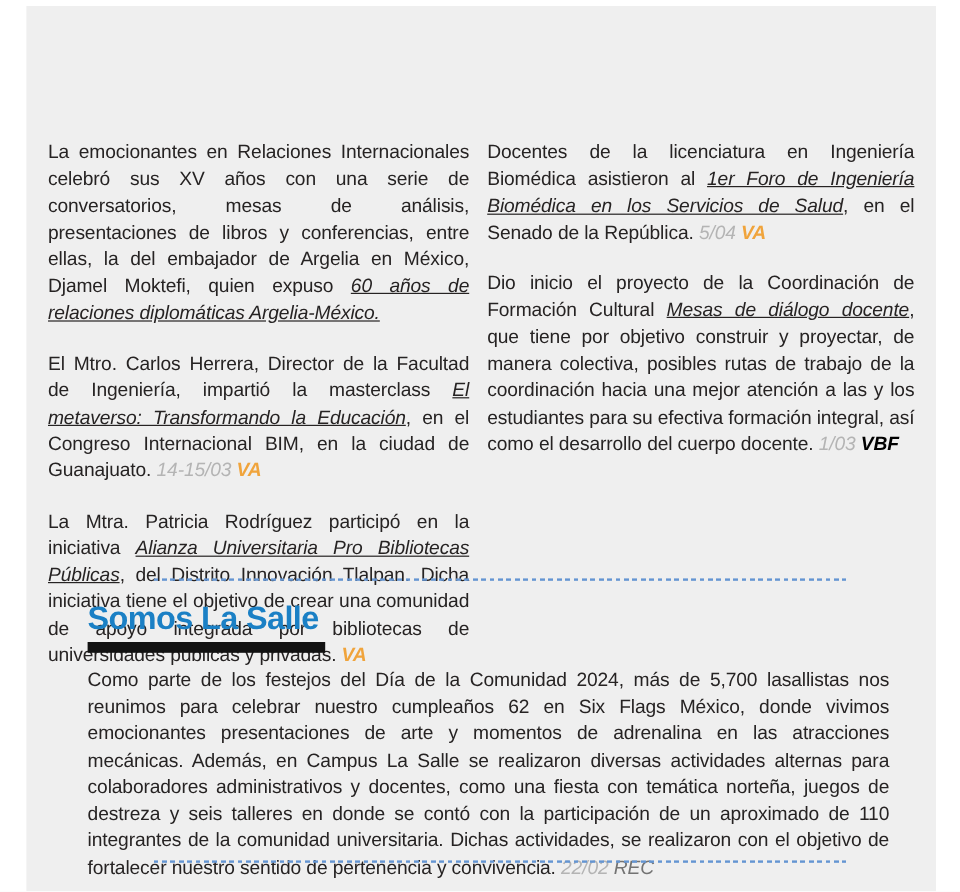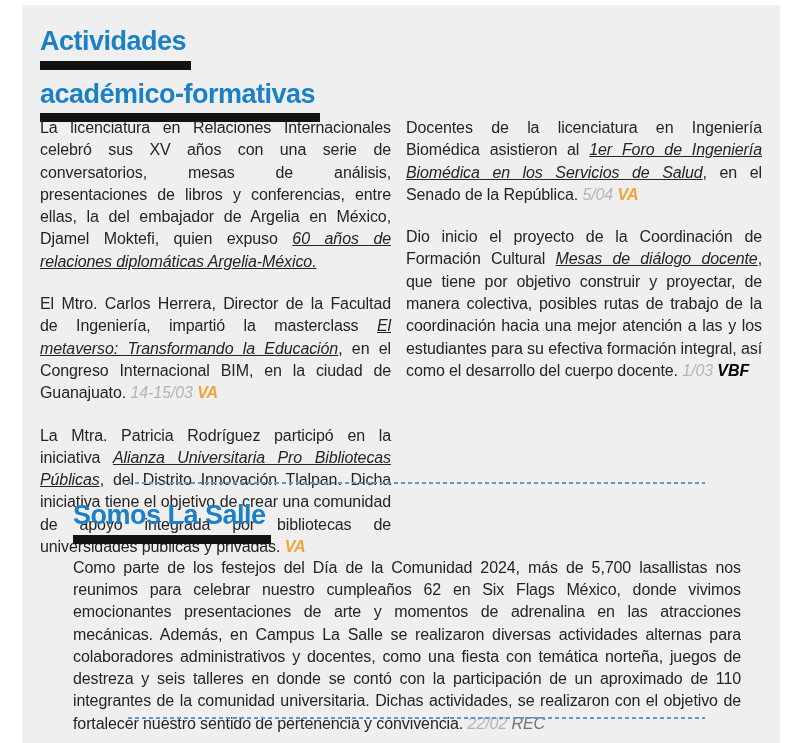--- a/index.html
+++ b/index.html
@@ -45,38 +45,24 @@
   
   .section2{position:absolute;left:51px;top:496px;width:668px;}
   .section2 .par-wrap{margin-top:13px;}
 </style>
 </head>
 <body>
 
 <div class="page">
   <div class="panel">
 
-    <div class="section1-heading">
-      <div class="hl-row">
-        <div class="hl-line">
-          <span class="hl-text">Actividades</span>
-          <div class="hl-bar"></div>
-        </div>
-      </div>
-      <div class="hl-row">
-        <div class="hl-line">
-          <span class="hl-text">académico-formativas</span>
-          <div class="hl-bar"></div>
-        </div>
-      </div>
-    </div>
 
     <div class="columns">
       <div class="col-left">
-          <p class="body-par"><span class="seg-normal">La licenciatura en Relaciones Internacionales celebró sus XV años con una serie de conversatorios, mesas de análisis, presentaciones de libros y conferencias, entre ellas, la del embajador de Argelia en México, Djamel Moktefi, quien expuso </span><span class="seg-italic">60 años de relaciones diplomáticas Argelia-México.</span></p>
+          <p class="body-par"><span class="seg-normal">La emocionantes en Relaciones Internacionales celebró sus XV años con una serie de conversatorios, mesas de análisis, presentaciones de libros y conferencias, entre ellas, la del embajador de Argelia en México, Djamel Moktefi, quien expuso </span><span class="seg-italic">60 años de relaciones diplomáticas Argelia-México.</span></p>
           <p class="body-par"><span class="seg-normal">El Mtro. Carlos Herrera, Director de la Facultad de Ingeniería, impartió la masterclass </span><span class="seg-italic">El metaverso: Transformando la Educación</span><span class="seg-normal">, en el Congreso Internacional BIM, en la ciudad de Guanajuato. </span><span class="seg-date">14-15/03 </span><span class="seg-orange">VA</span></p>
           <p class="body-par"><span class="seg-normal">La Mtra. Patricia Rodríguez participó en la iniciativa </span><span class="seg-italic">Alianza Universitaria Pro Bibliotecas Públicas</span><span class="seg-normal">, del Distrito Innovación Tlalpan. Dicha iniciativa tiene el objetivo de crear una comunidad de apoyo integrada por bibliotecas de universidades públicas y privadas. </span><span class="seg-orange">VA</span></p>
         </div>
       <div class="col-right">
           <p class="body-par"><span class="seg-normal">Docentes de la licenciatura en Ingeniería Biomédica asistieron al </span><span class="seg-italic">1er Foro de Ingeniería Biomédica en los Servicios de Salud</span><span class="seg-normal">, en el Senado de la República. </span><span class="seg-date">5/04 </span><span class="seg-orange">VA</span></p>
           <p class="body-par"><span class="seg-normal">Dio inicio el proyecto de la Coordinación de Formación Cultural </span><span class="seg-italic">Mesas de diálogo docente</span><span class="seg-normal">, que tiene por objetivo construir y proyectar, de manera colectiva, posibles rutas de trabajo de la coordinación hacia una mejor atención a las y los estudiantes para su efectiva formación integral, así como el desarrollo del cuerpo docente. </span><span class="seg-date">1/03 </span><span class="seg-red">VBF</span></p>
         </div>
     </div>
 
     <div class="divider divider-1"></div>

